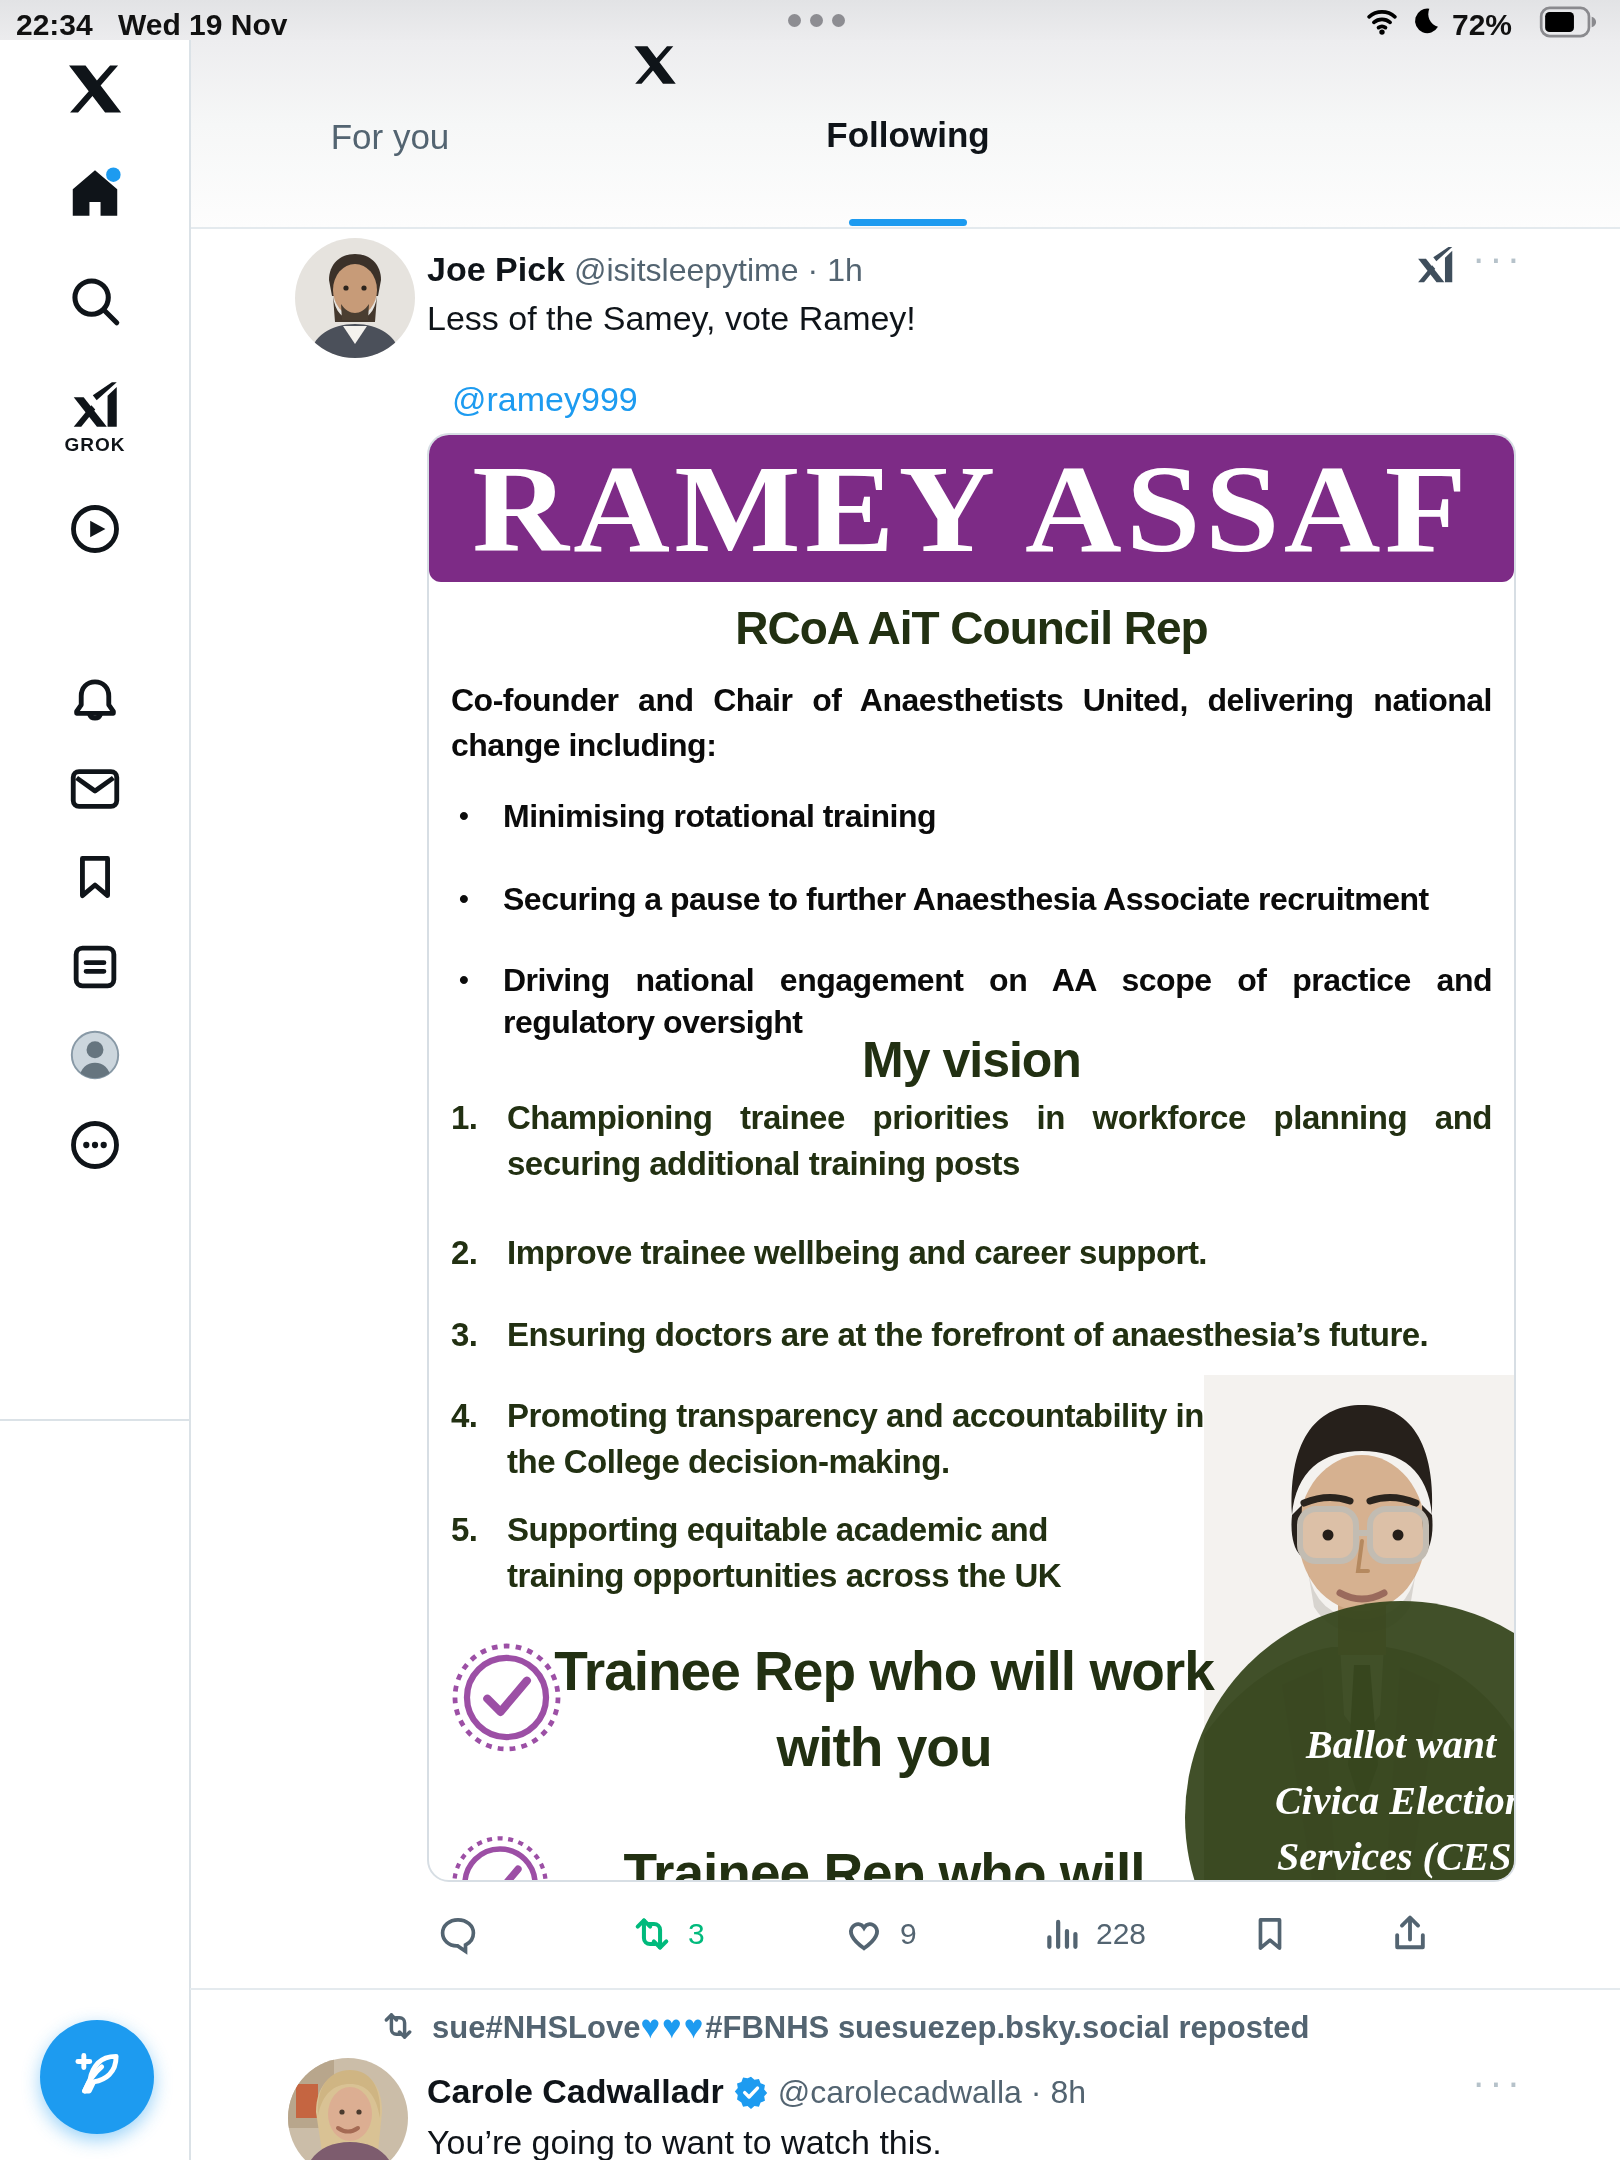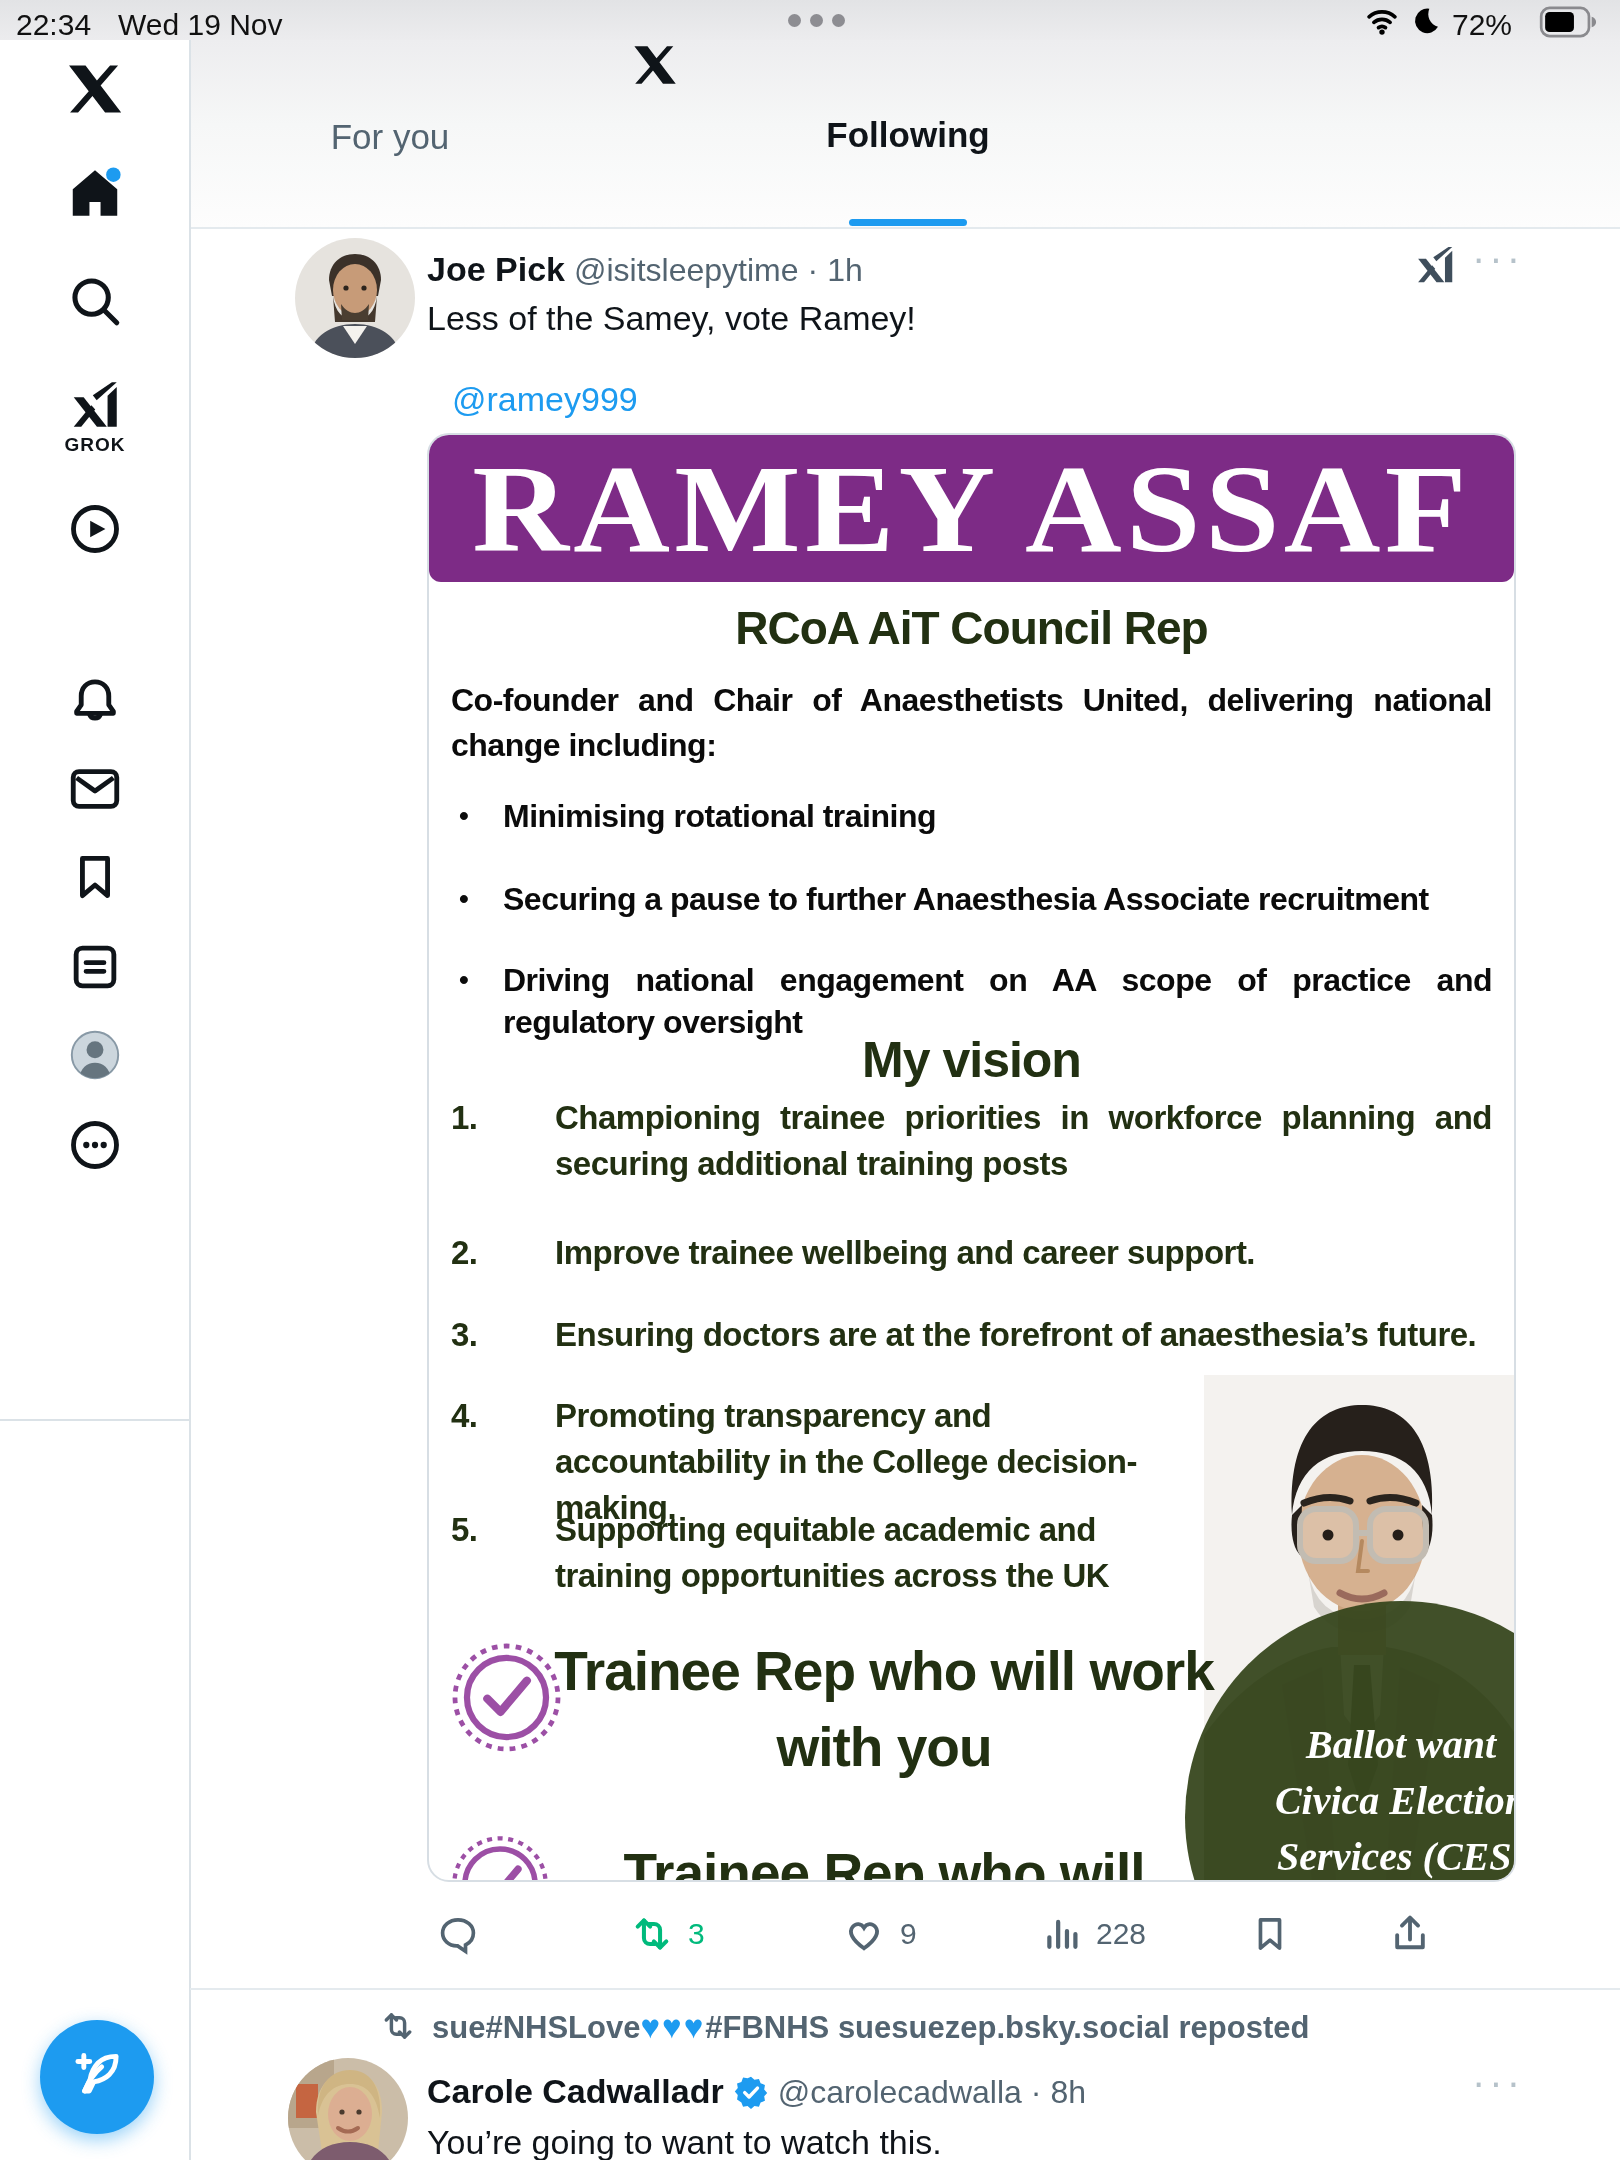--- a/index.html
+++ b/index.html
@@ -3,21 +3,21 @@
 <meta charset="utf-8">
 <style>
   html,body{margin:0;padding:0;background:#888;}
   .page{position:relative;width:1620px;height:2160px;background:#ffffff;overflow:hidden;
         font-family:"Liberation Sans",sans-serif;color:#0f1419;}
   .abs{position:absolute;}
 
   
   .top-strip{left:0;top:0;width:1620px;height:40px;background:linear-gradient(180deg,#e2e3e5,#ececee);}
   .main-header{left:190px;top:40px;width:1430px;height:188px;background:linear-gradient(180deg,#ededef 0%,#f6f7f7 45%,#fdfdfd 100%);}
-  .status-txt{font-size:30px;font-weight:400;color:#111;}
+  .status-txt{font-size:30px;font-weight:700;color:#111;}
   .tab{font-size:35px;line-height:42px;text-align:center;width:220px;cursor:pointer;}
   .tab.inactive{color:#536471;font-weight:500;}
   .tab.active{color:#0f1419;font-weight:700;}
   .tab-underline{height:7px;border-radius:4px;background:#1d9bf0;}
   .hairline{background:#e4eaee;}
 
   
   .sidebar{left:0;top:40px;width:189px;height:2120px;background:#fff;}
   .side-border{left:189px;top:40px;width:2px;height:2120px;background:#dbe2e7;}
   .side-bottom{left:0;top:1419px;width:189px;height:2px;background:#dbe2e7;}
@@ -48,21 +48,21 @@
   .olive{color:#223012;}
   .p-sub{left:0;top:166px;width:1085px;text-align:center;font-size:46px;font-weight:700;letter-spacing:-1px;}
   .p-intro{left:22px;top:243px;width:1041px;font-size:32px;line-height:45px;font-weight:700;
            letter-spacing:-0.5px;color:#0b0b0b;text-align:justify;}
   .bullet{left:30px;width:1033px;display:flex;font-weight:700;color:#0b0b0b;font-size:32px;line-height:42px;letter-spacing:-0.5px;}
   .bullet .dot{width:36px;font-size:28px;}
   .bullet .bt{flex:1;text-align:justify;margin-left:8px;}
   .p-vtitle{left:0;top:596px;width:1085px;text-align:center;font-size:50px;font-weight:700;letter-spacing:-1px;}
   .vis{left:22px;display:flex;gap:10px;font-size:33px;line-height:46px;font-weight:700;letter-spacing:-0.5px;}
   .vis .num{width:46px;flex:none;}
-  .vis .vt{flex:1;text-align:justify;margin-left:48px;}
+  .vis .vt{flex:1;text-align:justify;}
   .tagline{left:85px;width:740px;text-align:center;font-size:55px;line-height:76px;font-weight:700;letter-spacing:-1px;}
   .ballot{left:756px;top:1166px;width:432px;height:432px;border-radius:50%;background:rgba(55,71,29,.95);
           text-align:center;padding-top:116px;box-sizing:border-box;}
   .ballot div{font-family:"Liberation Serif",serif;font-style:italic;font-weight:700;
               font-size:40px;line-height:56px;color:#fff;}
 
   .repost-ctx{font-size:31px;font-weight:700;color:#536471;white-space:nowrap;}
   .hearts{color:#1d9bf0;font-size:33px;letter-spacing:2px;}
   svg{display:block;}
 </style>

